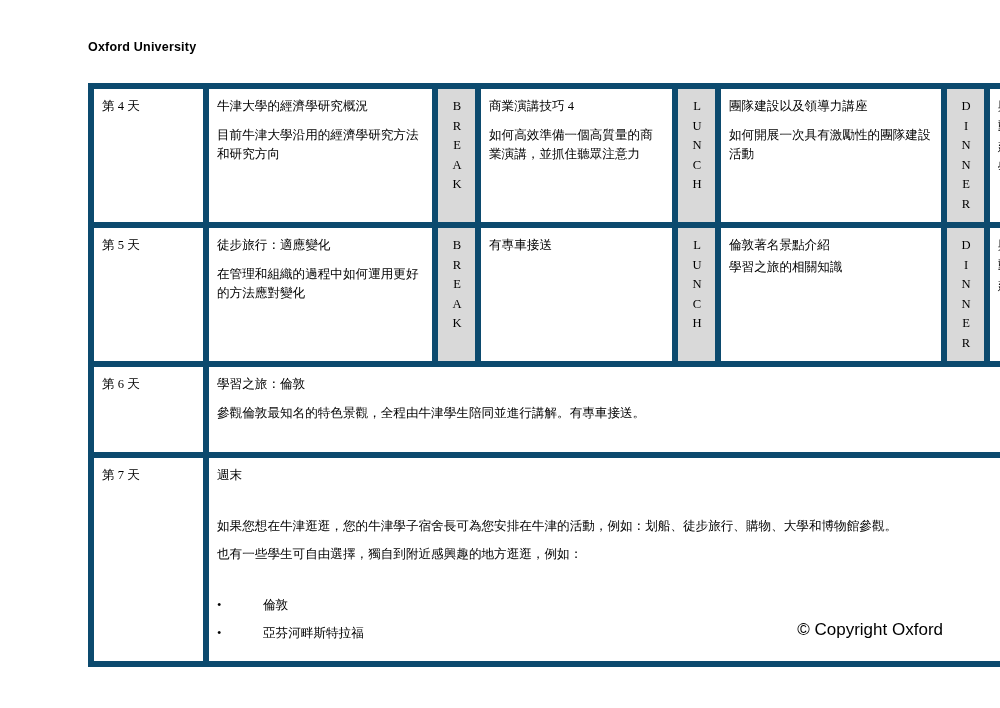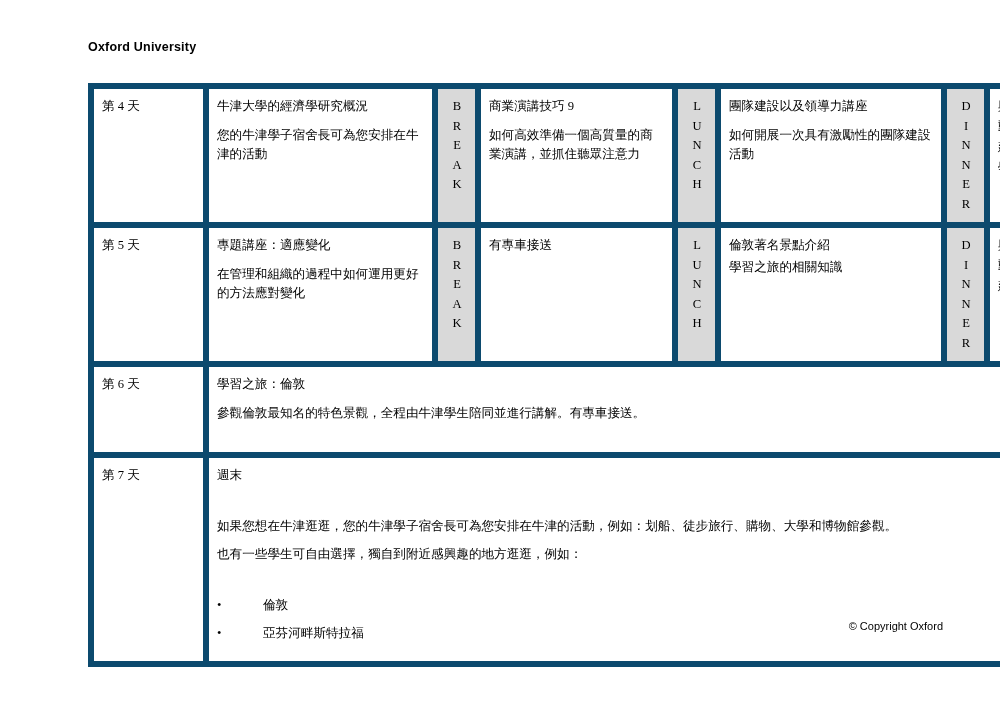--- a/index.html
+++ b/index.html
@@ -29,21 +29,21 @@
     font-weight: bold;
     font-size: 12.5px;
     letter-spacing: 0.2px;
     color: #000;
   }
   .footer {
     position: absolute;
     right: 57px;
     top: 620px;
     font-family: "Liberation Sans", sans-serif;
-    font-size: 11px;
+    font-size: 17px;
     color: #000;
   }
   table.schedule {
     position: absolute;
     left: 88px;
     top: 83px;
     width: 868px;
     border-collapse: collapse;
     table-layout: fixed;
   }
@@ -128,31 +128,31 @@
 
   <div class="header">Oxford University</div>
 
   <table class="schedule">
     <tbody>
 
       <tr>
         <td class="day">第 4 天</td>
         <td class="session">
           <div class="p">牛津大學的經濟學研究概況</div>
-          <div class="p">您的牛津學子宿舍長可為您安排在牛津的活動</div>
+          <div class="p">目前牛津大學沿用的經濟學研究方法和研究方向</div>
         </td>
         <td class="vert">
           <span>B</span>
           <span>R</span>
           <span>E</span>
           <span>A</span>
           <span>K</span>
         </td>
         <td class="sessionb">
-          <div class="p">商業演講技巧 9</div>
+          <div class="p">商業演講技巧 4</div>
           <div class="p">如何高效準備一個高質量的商業演講，並抓住聽眾注意力</div>
         </td>
         <td class="vert">
           <span>L</span>
           <span>U</span>
           <span>N</span>
           <span>C</span>
           <span>H</span>
         </td>
         <td class="sessionc">
@@ -169,21 +169,21 @@
         </td>
         <td class="last">
           <div class="tight">與宿舍長一起的文化活動</div>
           <div class="p">建議：參加一個牛津大學的公開演講</div>
         </td>
       </tr>
 
       <tr>
         <td class="day">第 5 天</td>
         <td class="session">
-          <div class="p">專題講座：適應變化</div>
+          <div class="p">徒步旅行：適應變化</div>
           <div class="p">在管理和組織的過程中如何運用更好的方法應對變化</div>
         </td>
         <td class="vert">
           <span>B</span>
           <span>R</span>
           <span>E</span>
           <span>A</span>
           <span>K</span>
         </td>
         <td class="sessionb">

